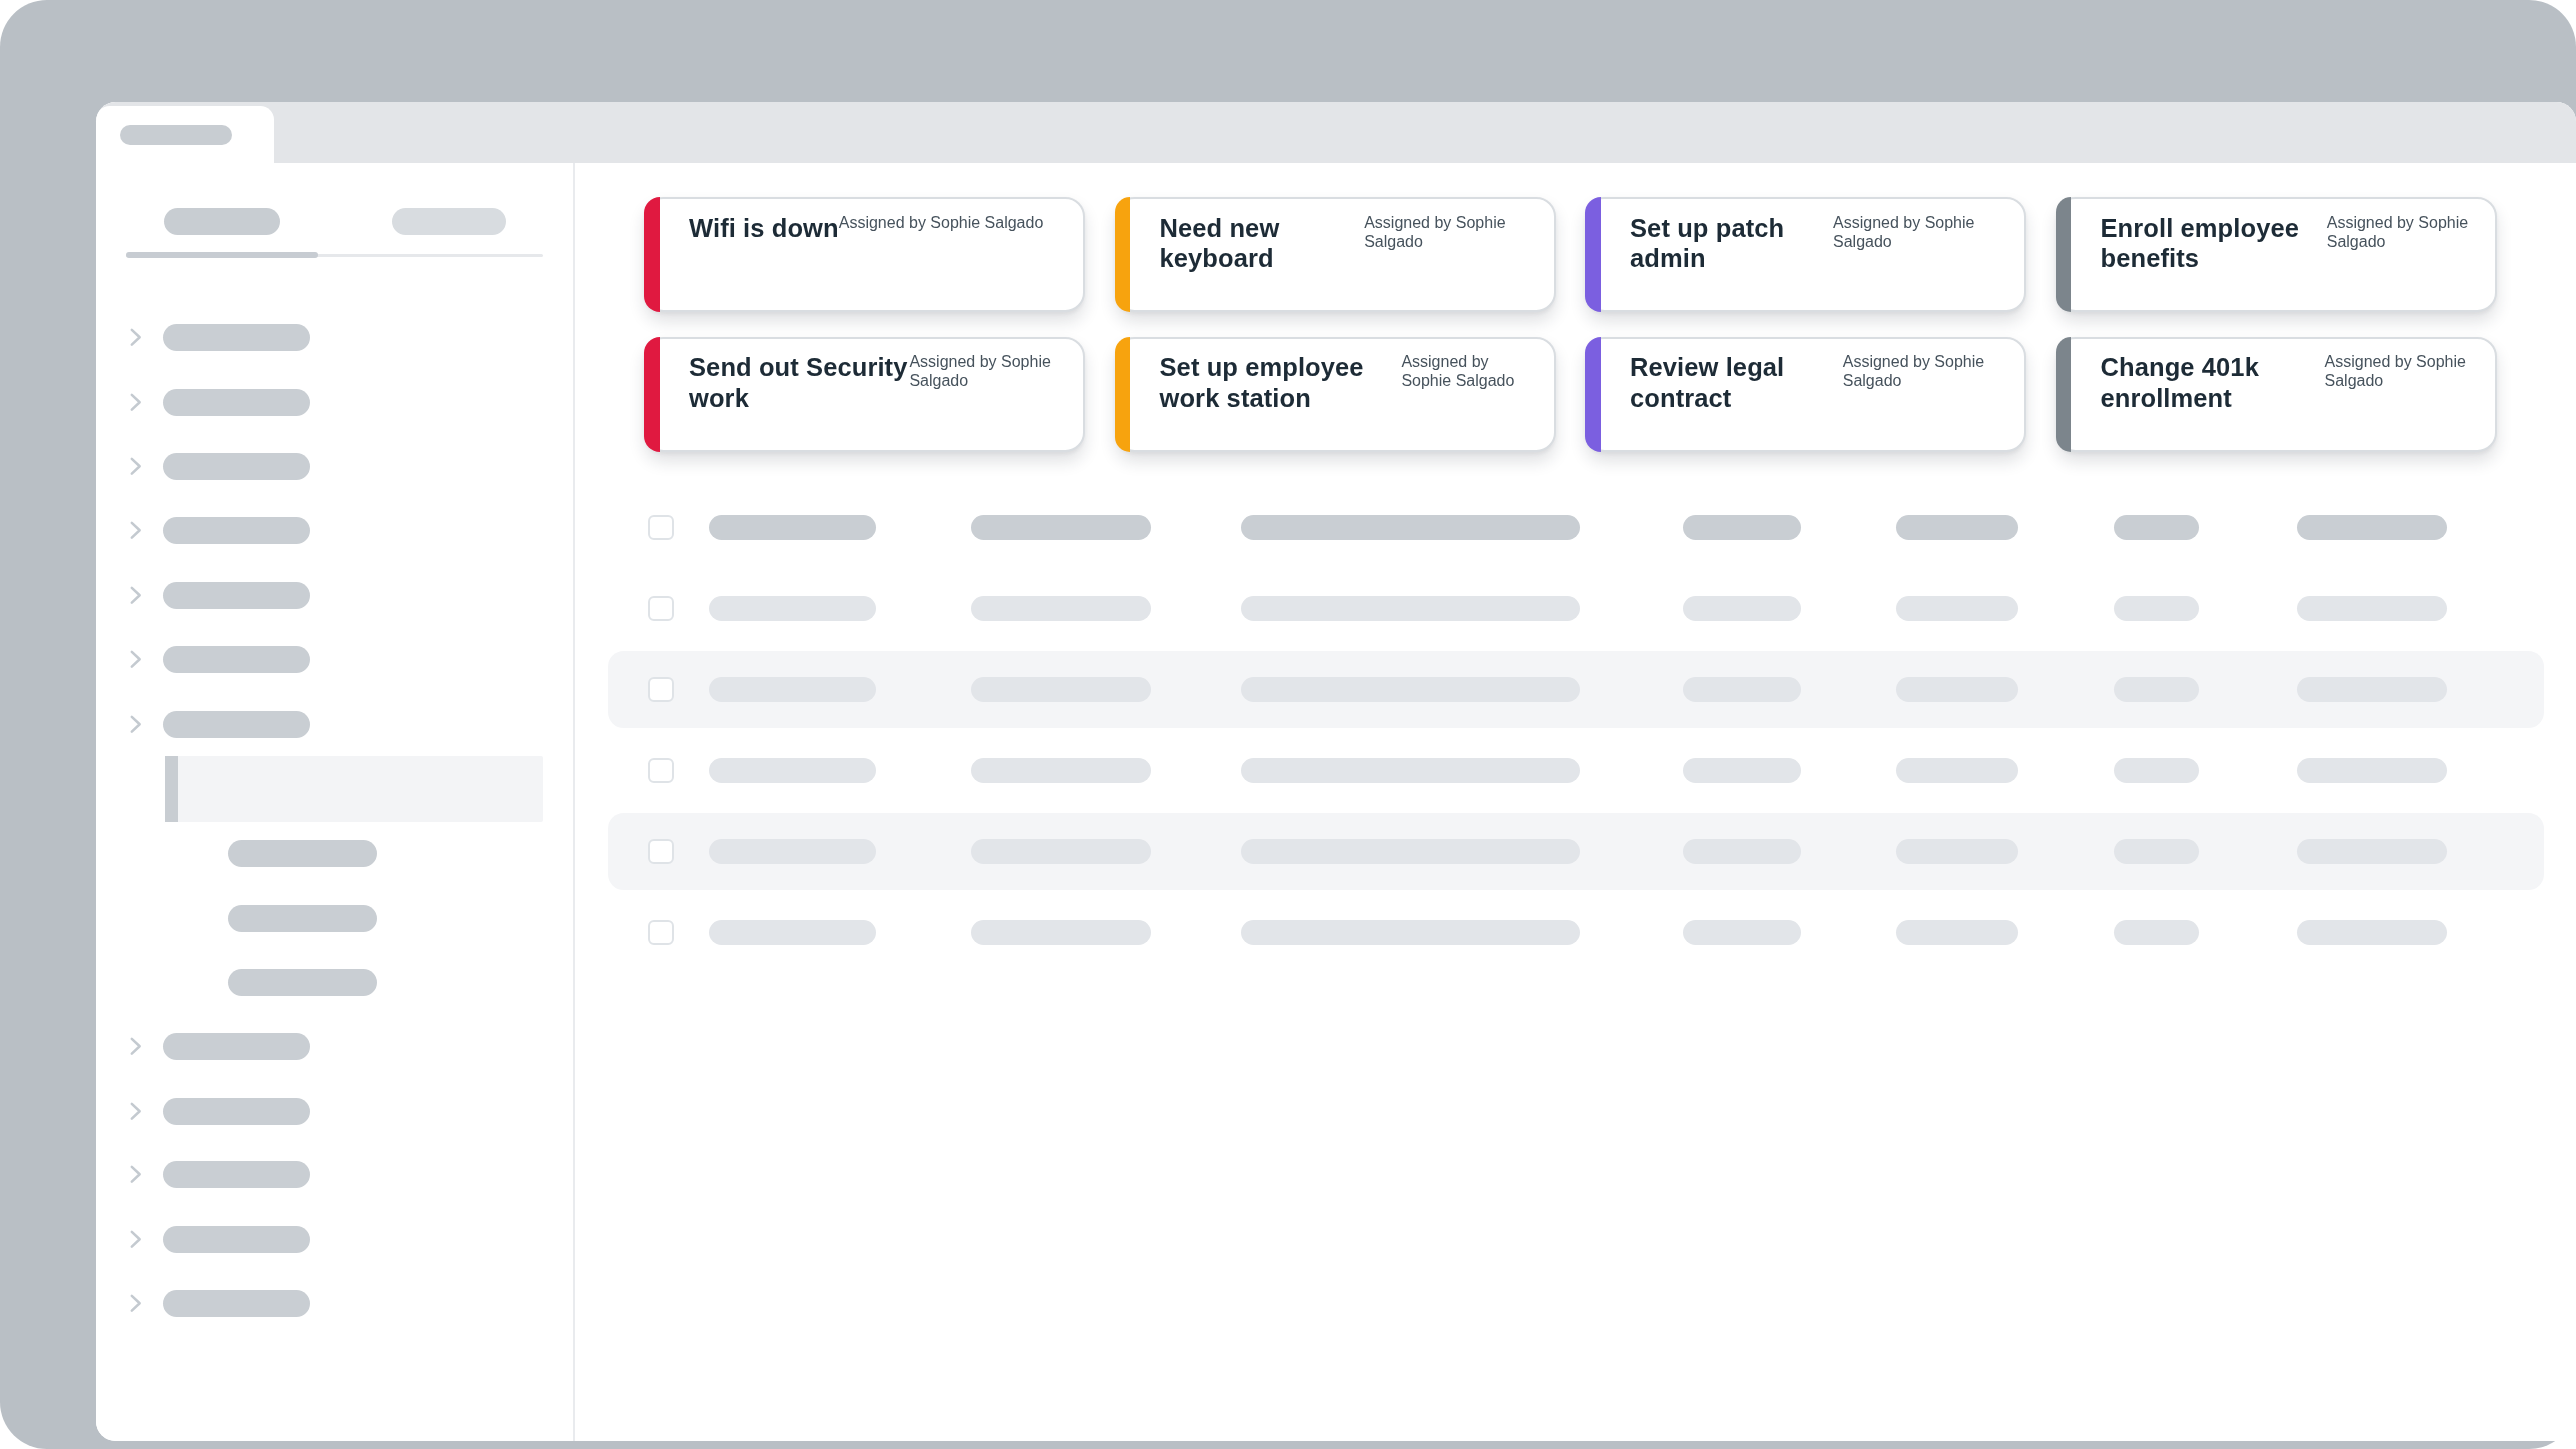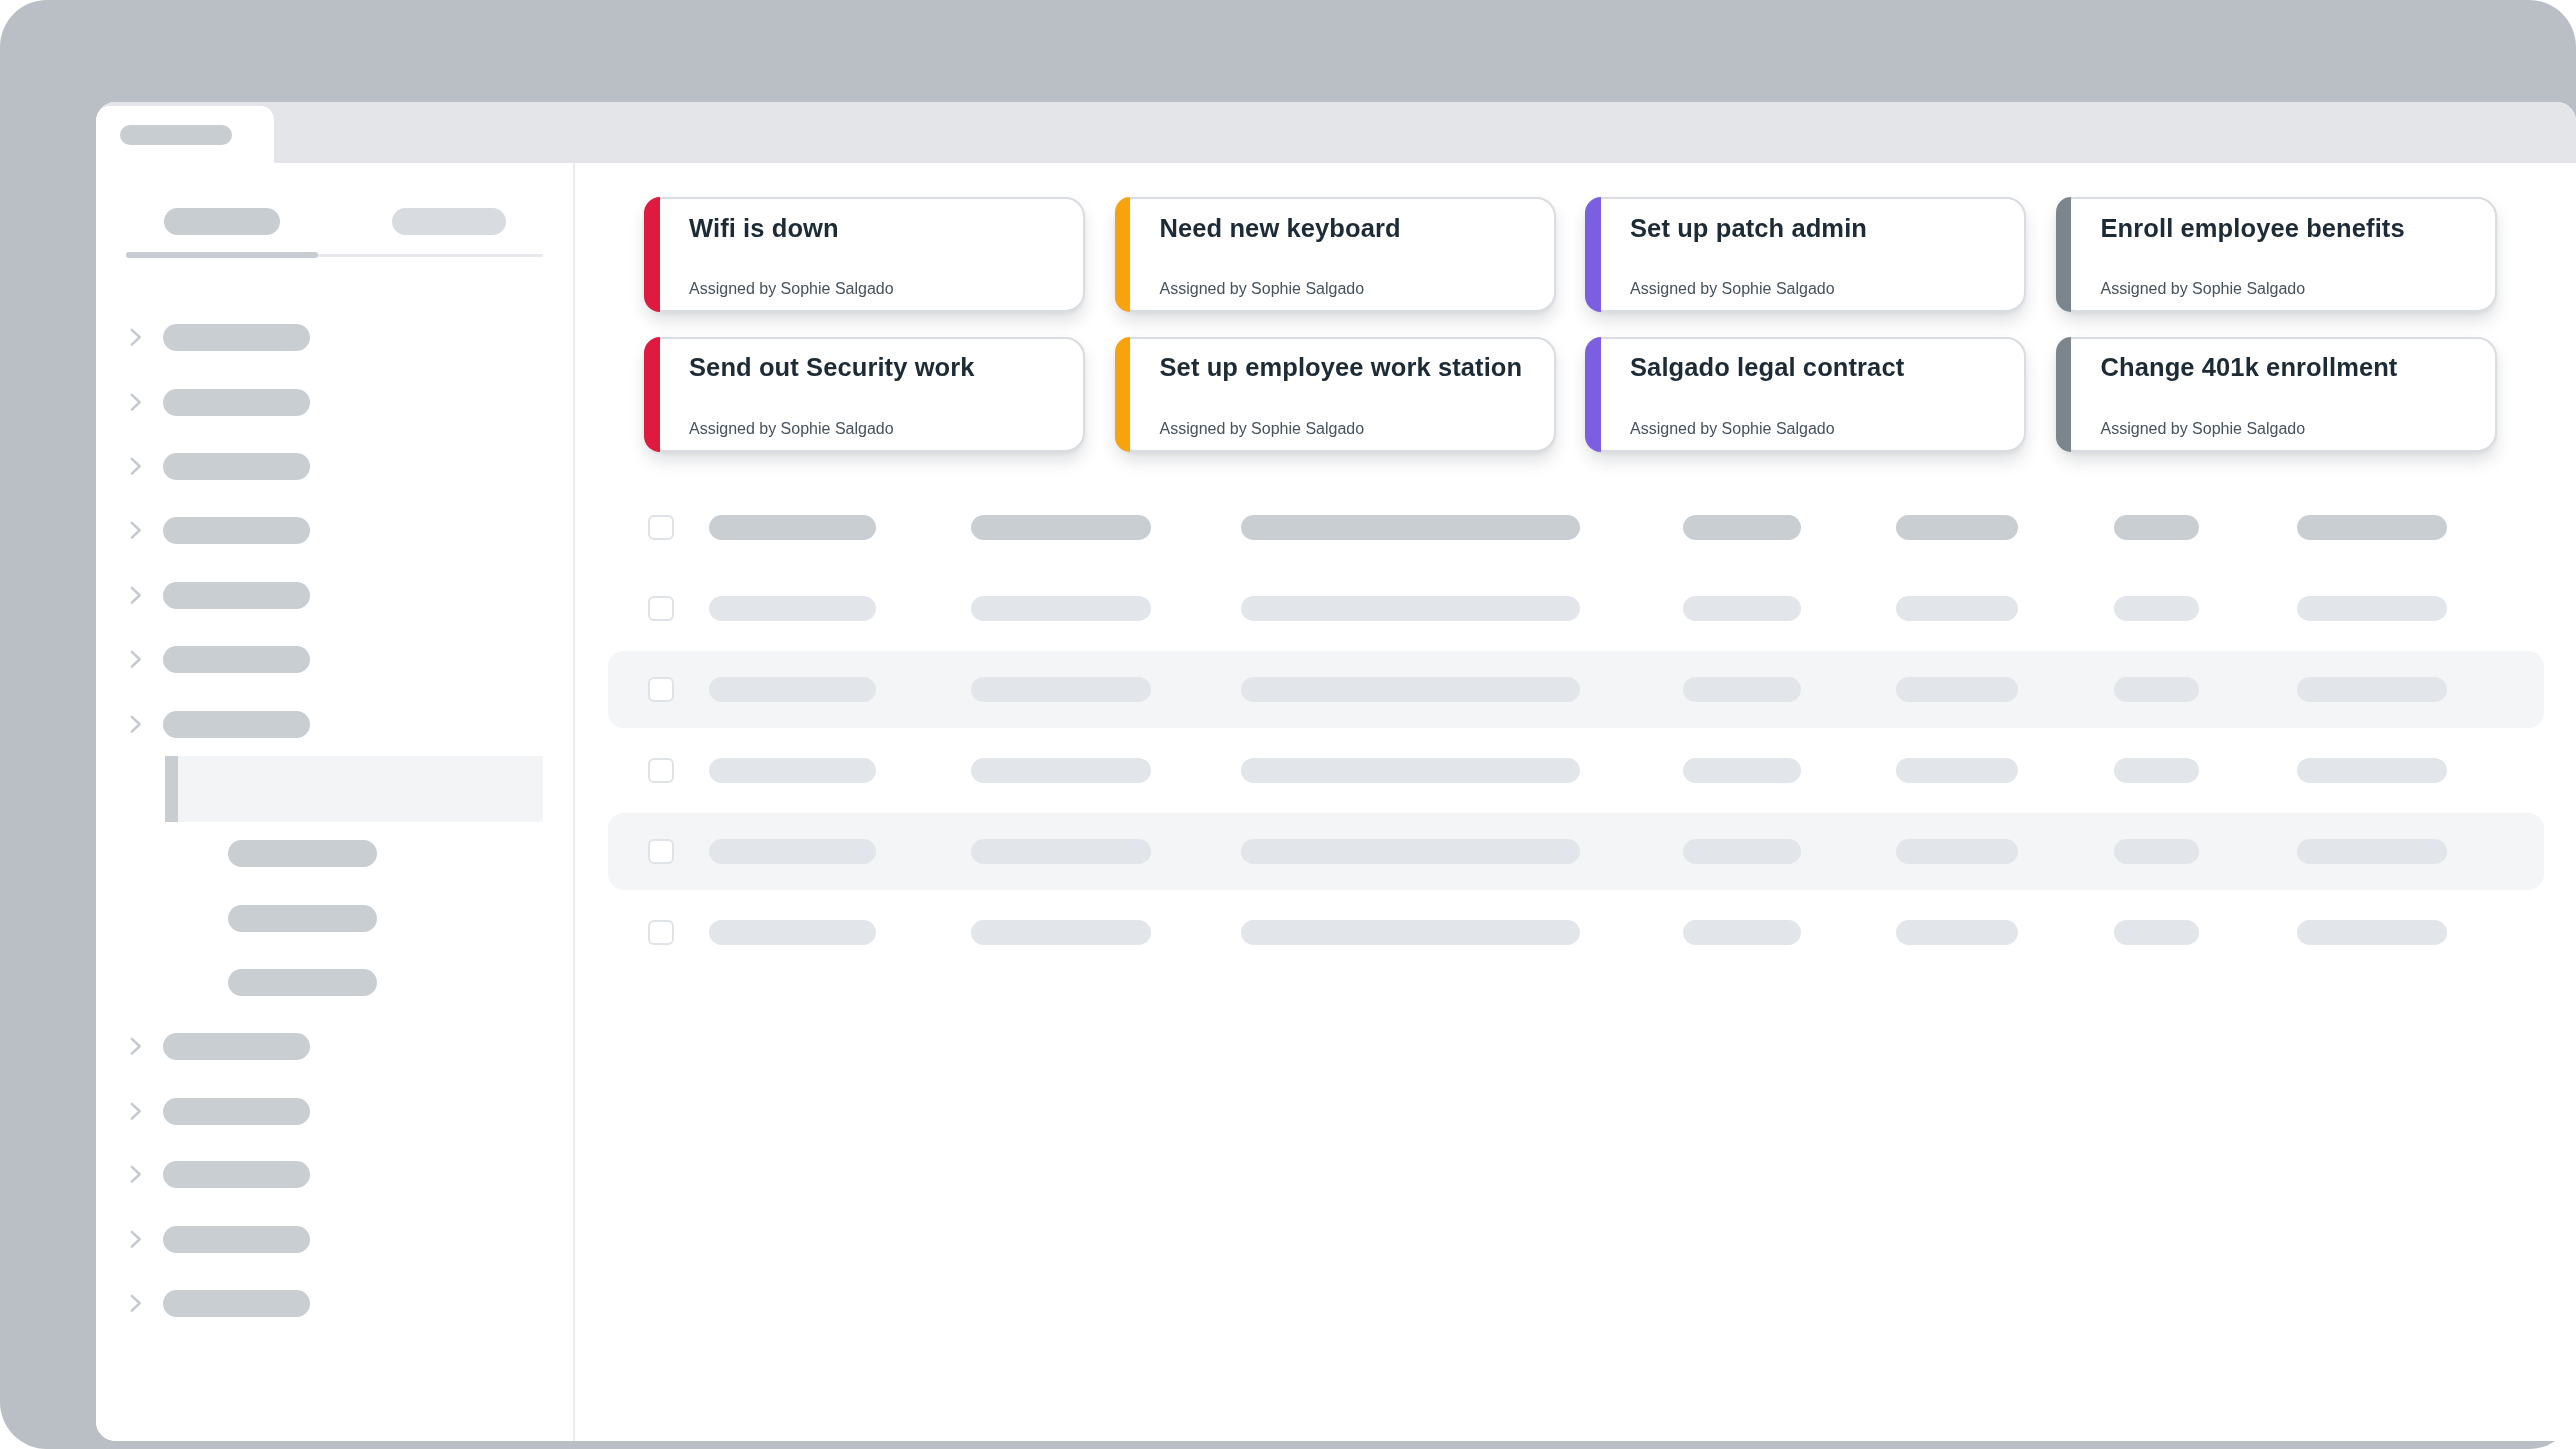--- a/index.html
+++ b/index.html
@@ -58,21 +58,21 @@
   .card{position:relative;height:115px;background:#ffffff;border:2px solid #D9DDE1;
         border-radius:19.6px;box-sizing:border-box;
         box-shadow:0 9.8px 15.7px rgba(30,42,54,0.13),0 2px 3.9px rgba(30,42,54,0.06);}
   .card-accent{position:absolute;left:-2px;top:-2px;bottom:-2px;width:15.7px;
                border-radius:19.6px 0 0 19.6px;}
   .accent-red  .card-accent{background:#E01940;}
   .accent-orange .card-accent{background:#F7A30E;}
   .accent-purple .card-accent{background:#7B5FE0;}
   .accent-gray .card-accent{background:#7C858C;}
   .card-body{position:absolute;left:43px;right:15.7px;top:13.7px;bottom:11.8px;
-             display:flex;flex-direction:column;justify-content:space-between;}
+             display:flex;flex-direction:row;justify-content:flex-start;}
   .card-title{font-size:25.5px;font-weight:600;color:#1D2B36;line-height:1.2;
               letter-spacing:0.1px;}
   .card-sub{font-size:16px;font-weight:400;color:#46525C;line-height:1.2;}
 
   
   .table{position:absolute;left:0;top:324px;width:2001px;}
   .trow{position:relative;height:81px;}
   .trow.hl::before{content:"";position:absolute;left:33px;top:2px;width:1936px;bottom:2px;
                    background:#F4F5F7;border-radius:15.7px;}
   .cb{position:absolute;left:73px;top:27.5px;width:25.5px;height:25.5px;box-sizing:border-box;
@@ -232,21 +232,21 @@
         <div class="card accent-orange">
           <span class="card-accent"></span>
           <div class="card-body">
             <div class="card-title">Set up employee work station</div>
             <div class="card-sub">Assigned by Sophie Salgado</div>
           </div>
         </div>
         <div class="card accent-purple">
           <span class="card-accent"></span>
           <div class="card-body">
-            <div class="card-title">Salgado legal contract</div>
+            <div class="card-title">Review legal contract</div>
             <div class="card-sub">Assigned by Sophie Salgado</div>
           </div>
         </div>
         <div class="card accent-gray">
           <span class="card-accent"></span>
           <div class="card-body">
             <div class="card-title">Change 401k enrollment</div>
             <div class="card-sub">Assigned by Sophie Salgado</div>
           </div>
         </div>

